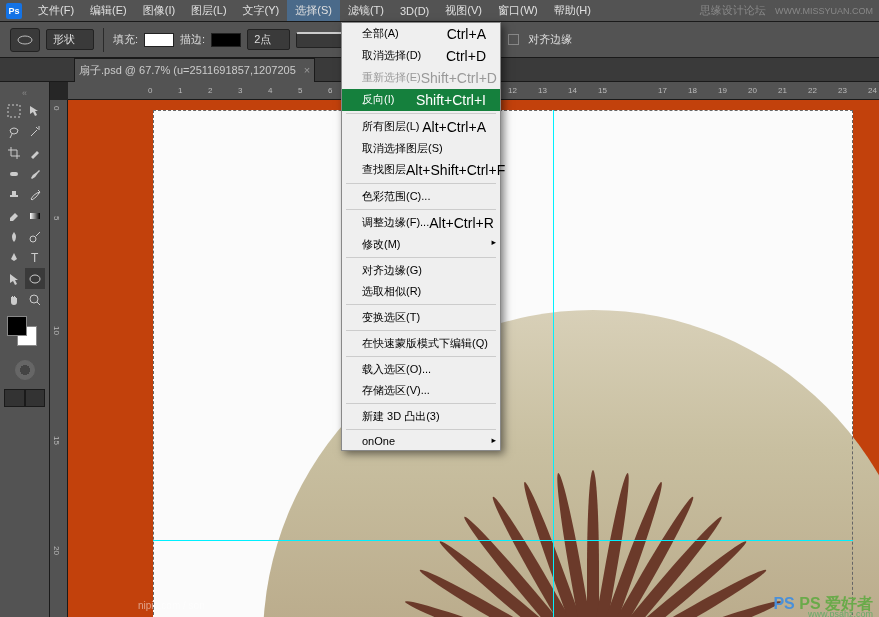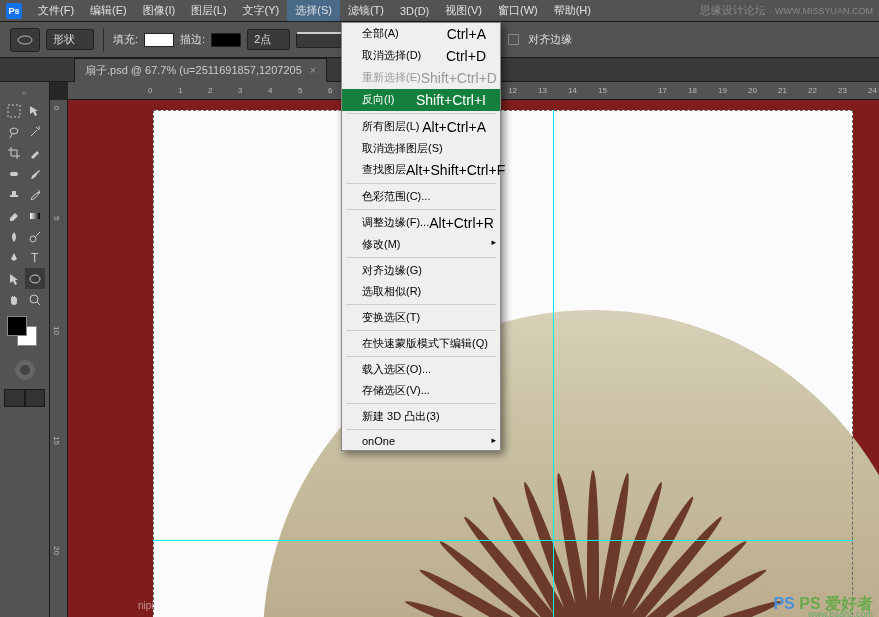--- a/index.html
+++ b/index.html
@@ -15,41 +15,41 @@
 .opt-icon { width: 30px; height: 24px; background: #3a3a3a; border: 1px solid #222; border-radius: 3px; display: flex; align-items: center; justify-content: center; }
 .opt-dropdown { background: #3a3a3a; border: 1px solid #222; padding: 2px 18px 2px 6px; border-radius: 2px; position: relative; }
 .swatch { width: 30px; height: 14px; border: 1px solid #222; display: inline-block; vertical-align: middle; }
 .swatch.white { background: #fff; }
 .swatch.black { background: #000; }
 .opt-sep { width: 1px; height: 24px; background: #2a2a2a; margin: 0 3px; }
 .opt-btn { width: 24px; height: 22px; display: flex; align-items: center; justify-content: center; border: 1px solid transparent; }
 .checkbox-empty { width: 11px; height: 11px; border: 1px solid #888; display: inline-block; vertical-align: middle; margin-right: 3px; }
 
 .tab-bar { background: #3a3a3a; height: 24px; display: flex; align-items: center; padding-left: 74px; font-size: 11px; color: #ccc; border-bottom: 1px solid #1a1a1a; }
-.doc-tab { background: #535353; padding: 4px 10px; border: 1px solid #1a1a1a; border-bottom: none; }
+.doc-tab { background: #535353; padding: 4px 4px; border: 1px solid #1a1a1a; border-bottom: none; }
 .doc-tab .close { margin-left: 8px; color: #999; }
 
 .main { display: flex; height: calc(617px - 82px); }
 
 .toolbox { width: 50px; background: #535353; border-right: 1px solid #1a1a1a; padding: 4px; display: flex; flex-direction: column; gap: 0; }
 .tool-row { display: flex; }
 .tool { width: 21px; height: 21px; display: flex; align-items: center; justify-content: center; cursor: pointer; color: #ccc; }
 .tool.active { background: #3a3a3a; }
 .color-swatches { position: relative; width: 38px; height: 38px; margin-top: 6px; margin-left: 3px; }
 .fg-color { position: absolute; width: 20px; height: 20px; background: #000; border: 1px solid #888; z-index: 2; }
 .bg-color { position: absolute; width: 20px; height: 20px; background: #fff; border: 1px solid #888; top: 10px; left: 10px; }
 .mask-mode { width: 20px; height: 20px; border: 1px solid #666; border-radius: 50%; margin: 6px auto; background: radial-gradient(circle, #444 40%, #666 40%); }
 .screen-row { display: flex; margin-top: 3px; }
 .screen-btn { width: 21px; height: 18px; border: 1px solid #1a1a1a; background: #333; }
 
 .canvas-wrap { flex: 1; background: #262626; position: relative; overflow: hidden; }
 .ruler-h { position: absolute; top: 0; left: 18px; right: 0; height: 18px; background: #535353; border-bottom: 1px solid #1a1a1a; }
 .ruler-v { position: absolute; top: 18px; left: 0; bottom: 0; width: 18px; background: #535353; border-right: 1px solid #1a1a1a; }
 .ruler-mark { position: absolute; font-size: 8px; color: #bbb; }
-.canvas-inner { position: absolute; top: 18px; left: 18px; right: 0; bottom: 0; background: #7f1d1d; }
+.canvas-inner { position: absolute; top: 18px; left: 18px; right: 0; bottom: 0; background: #c2410c; }
 .artboard { position: absolute; top: 10px; left: 85px; width: 700px; height: 510px; background: #fbfbfb; }
 
 .fan-area { position: absolute; top: 200px; left: 110px; width: 660px; height: 350px; overflow: hidden; }
 .fan-bg { position: absolute; inset: 0; background: linear-gradient(180deg, #d8d0b8 0%, #c8bfa0 40%, #b8a888 100%); border-radius: 330px 330px 0 0; }
 .fan-spokes { position: absolute; bottom: -20px; left: 50%; transform: translateX(-50%); width: 420px; height: 220px; }
 .spoke { position: absolute; bottom: 10px; left: 50%; width: 12px; height: 200px; background: #6b3a2a; transform-origin: bottom center; border-radius: 50% 50% 0 0; }
 
 .artboard::after { content: ""; position: absolute; top: 0; left: 0; right: 0; bottom: 0; border: 1px dashed #666; pointer-events: none; }
 .guide-v { position: absolute; top: 0; bottom: 0; width: 1px; background: #00f0ff; left: 400px; }
 .guide-h { position: absolute; left: 0; right: 0; height: 1px; background: #00f0ff; top: 430px; }

